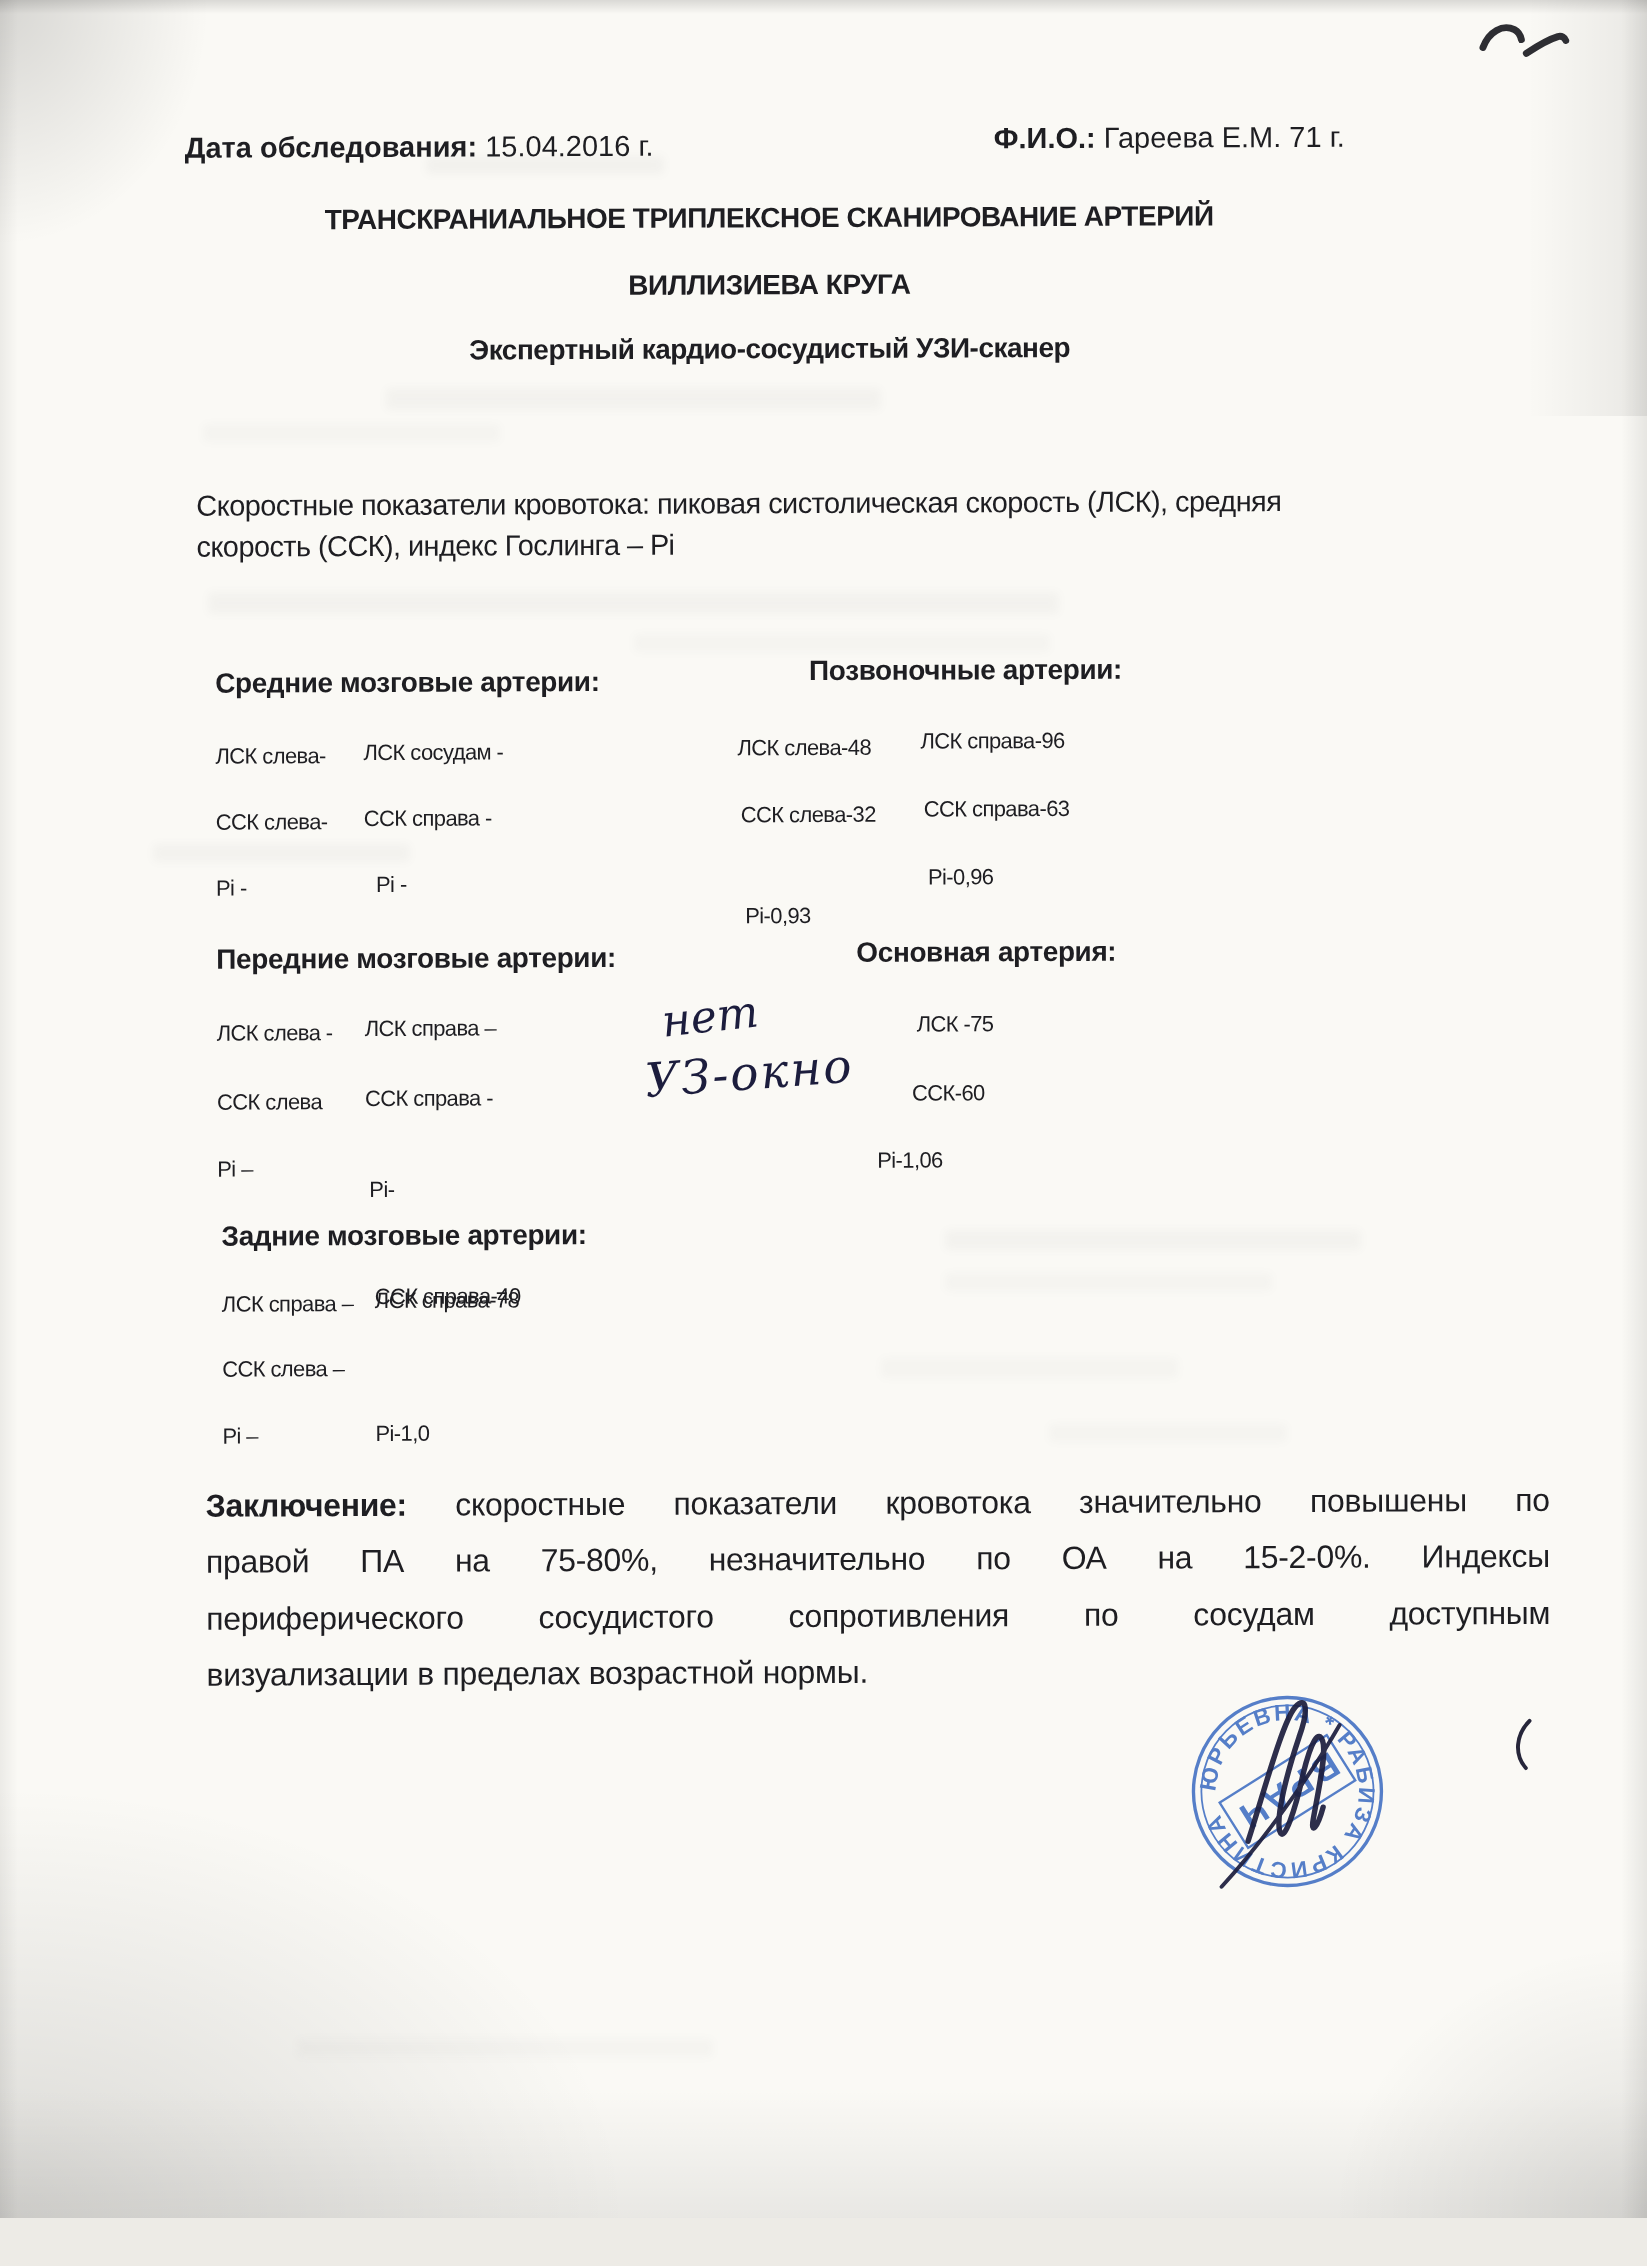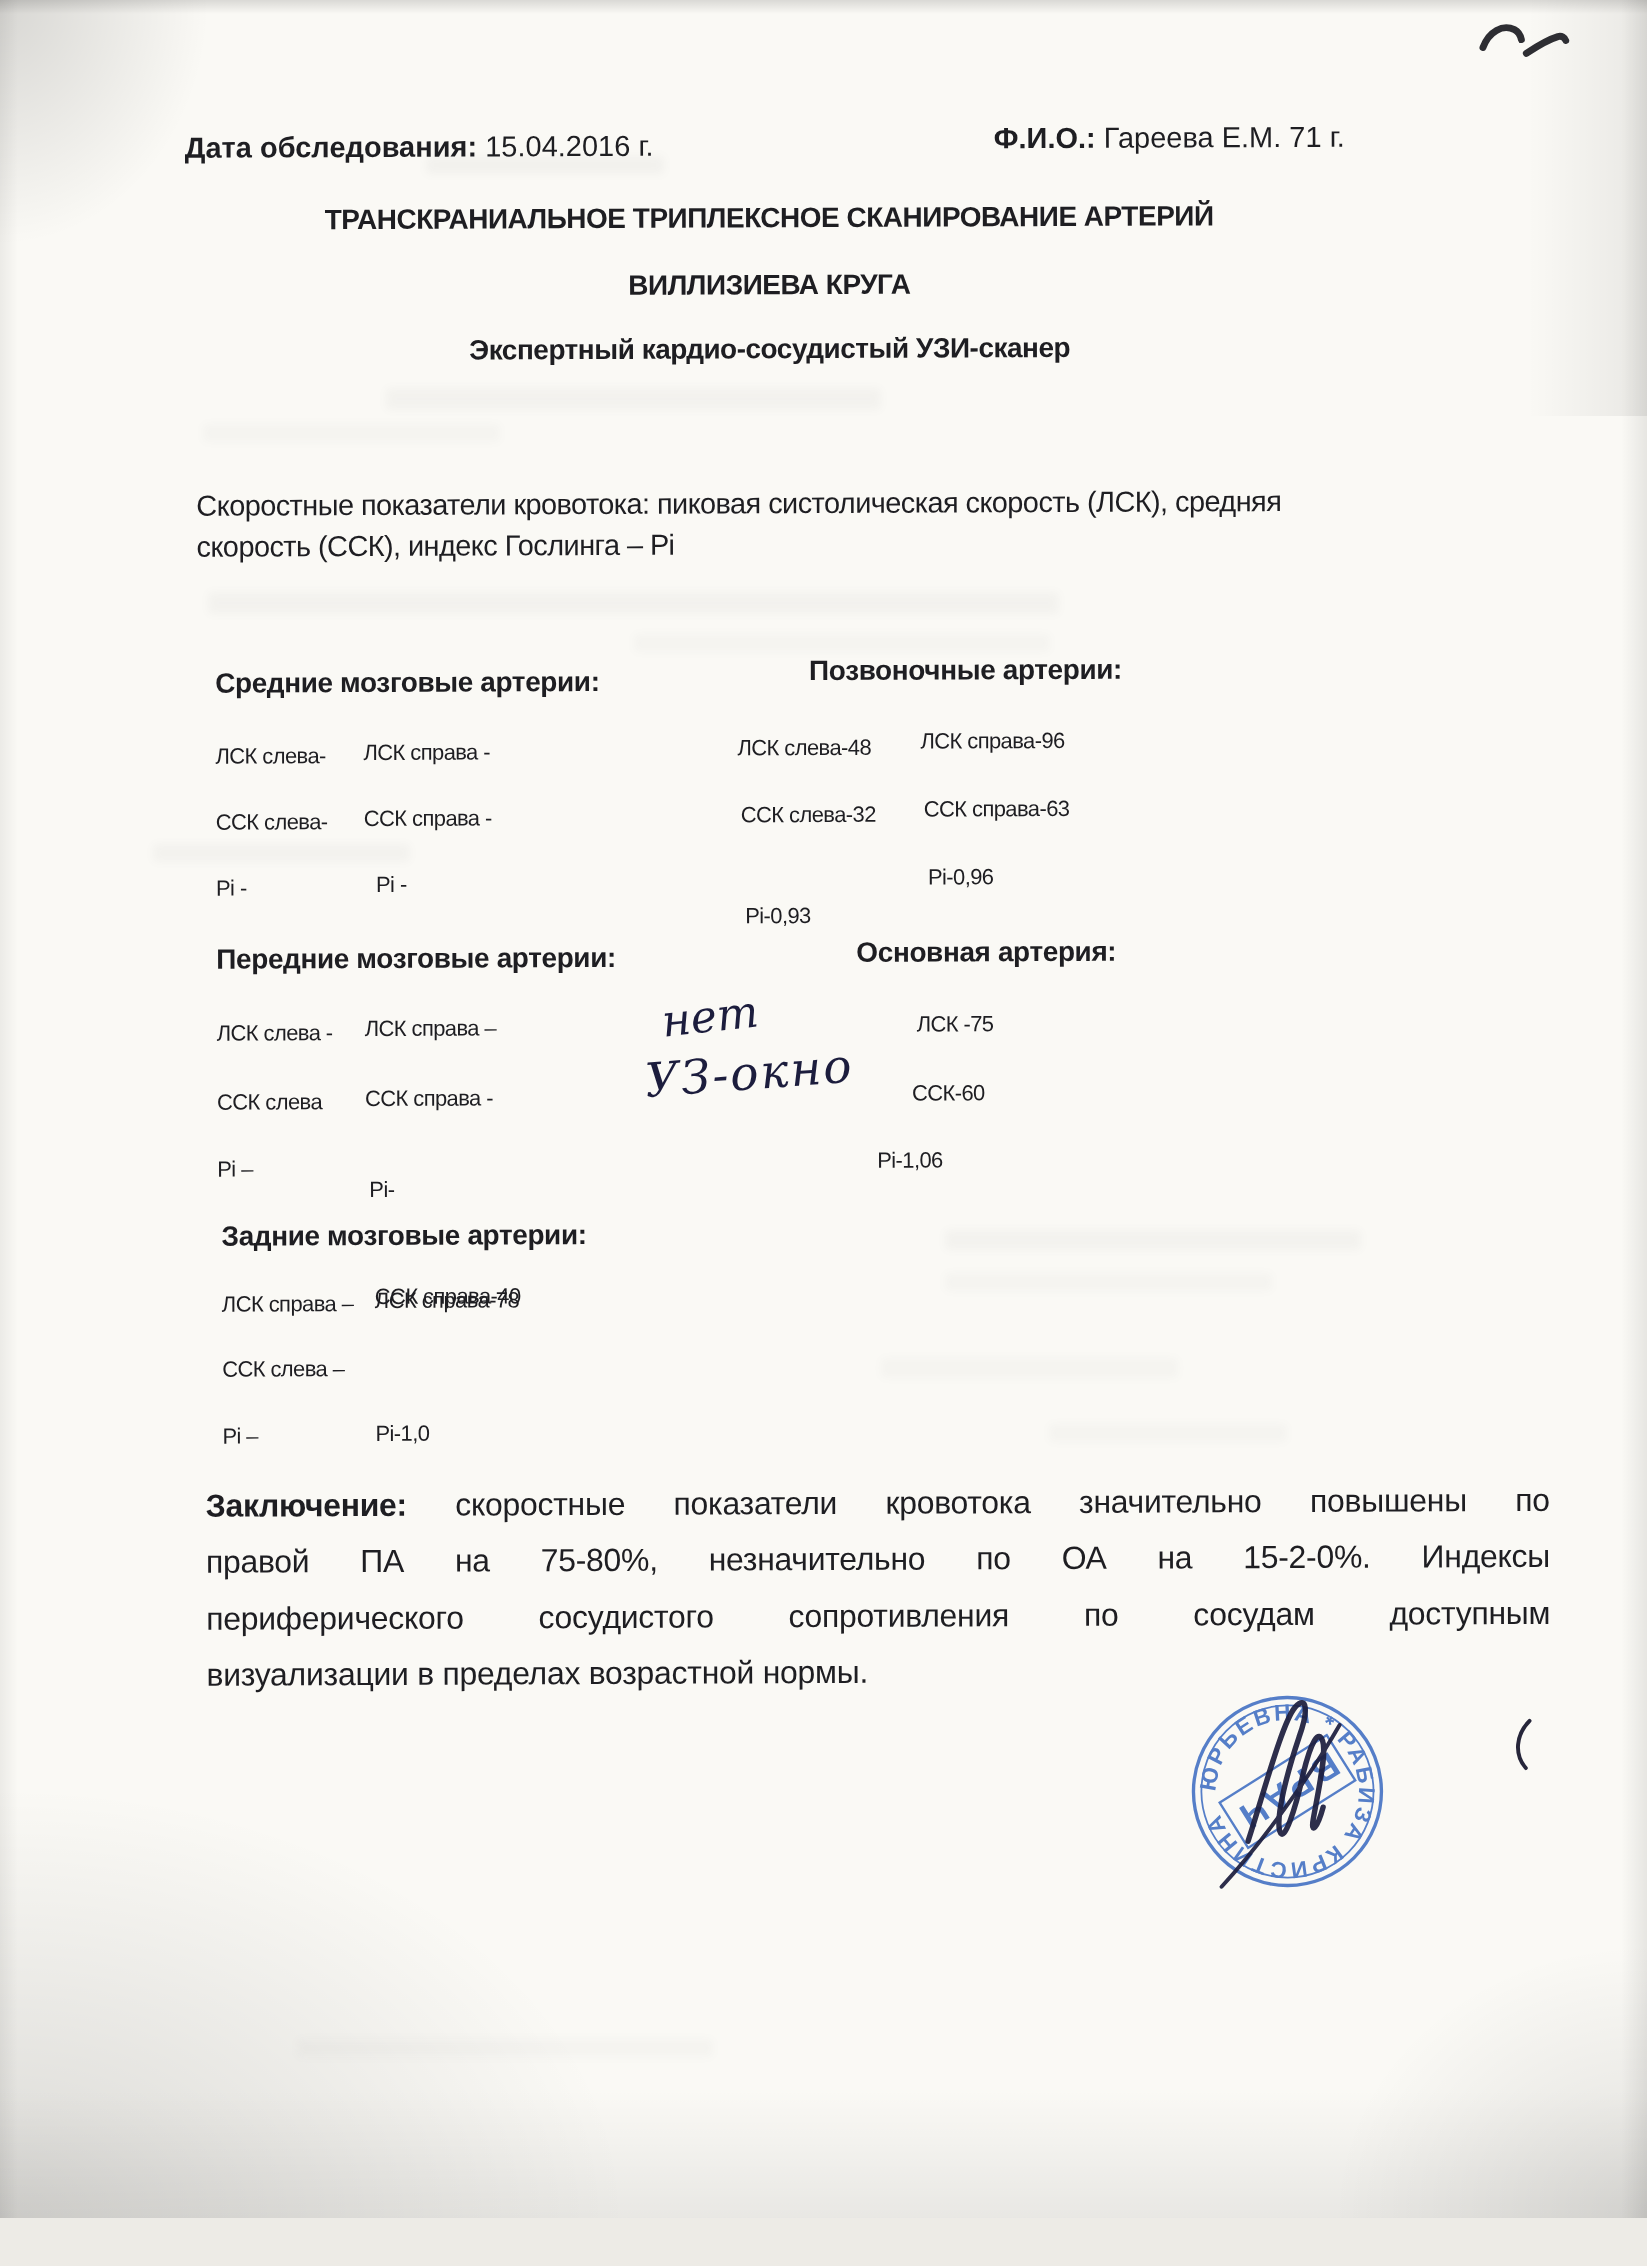--- a/index.html
+++ b/index.html
@@ -74,21 +74,21 @@
 
     <div class="abs title-line" style="top:202px">ТРАНСКРАНИАЛЬНОЕ ТРИПЛЕКСНОЕ СКАНИРОВАНИЕ АРТЕРИЙ</div>
     <div class="abs title-line" style="top:269px">ВИЛЛИЗИЕВА КРУГА</div>
     <div class="abs title-line" style="top:333px">Экспертный кардио-сосудистый УЗИ-сканер</div>
 
     <div class="abs body-text" style="left:198px;top:487px">Скоростные показатели кровотока: пиковая систолическая скорость (ЛСК), средняя</div>
     <div class="abs body-text" style="left:198px;top:528px">скорость (ССК), индекс Гослинга – Pi</div>
 
     <div class="abs sect" style="left:216px;top:665px">Средние мозговые артерии:</div>
     <div class="abs cell" style="left:216px;top:741px">ЛСК слева-</div>
-    <div class="abs cell" style="left:364px;top:738px">ЛСК справа -</div>
+    <div class="abs cell" style="left:364px;top:738px">ЛСК сосудам -</div>
     <div class="abs cell" style="left:216px;top:807px">ССК слева-</div>
     <div class="abs cell" style="left:364px;top:804px">ССК справа -</div>
     <div class="abs cell" style="left:216px;top:873px">Pi -</div>
     <div class="abs cell" style="left:376px;top:870px">Pi -</div>
 
     <div class="abs sect" style="left:810px;top:655px">Позвоночные артерии:</div>
     <div class="abs cell" style="left:738px;top:735px">ЛСК слева-48</div>
     <div class="abs cell" style="left:921px;top:729px">ЛСК справа-96</div>
     <div class="abs cell" style="left:741px;top:802px">ССК слева-32</div>
     <div class="abs cell" style="left:924px;top:797px">ССК справа-63</div>

